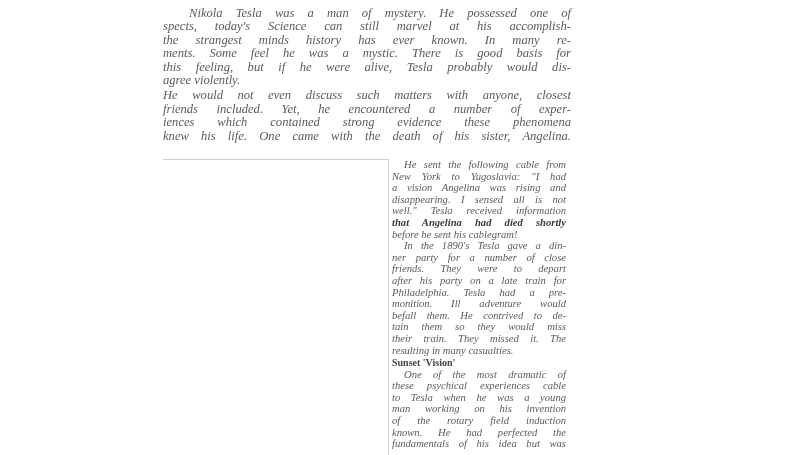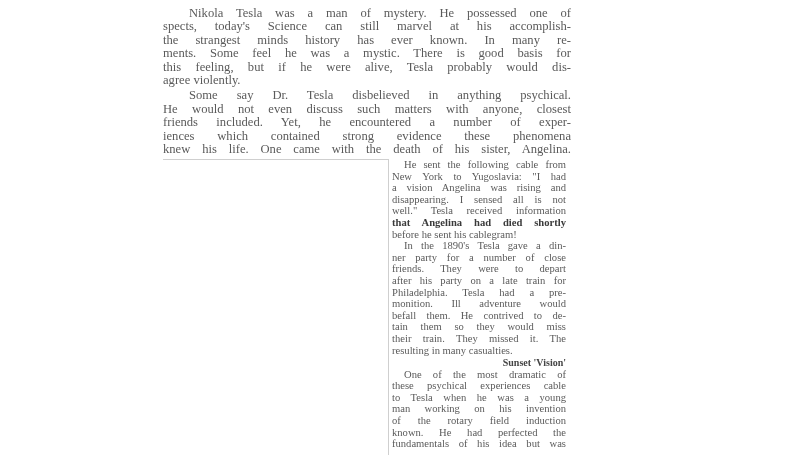--- a/index.html
+++ b/index.html
@@ -1,43 +1,42 @@
 <!DOCTYPE html>
 <html><head>
 <meta charset="utf-8">
 <style>
   html, body { margin: 0; padding: 0; background: #ffffff; }
   body { width: 800px; height: 455px; overflow: hidden; position: relative;
          font-family: "Liberation Serif", "DejaVu Serif", serif; color: #5a5a5a; }
   .block { position: absolute; font-size: 12.6px; line-height: 13.4px; text-align: justify; }
   .top { left: 163px; top: 7px; width: 408px; }
   .col { left: 392px; top: 159px; width: 174px; font-size: 10.6px; line-height: 11.6px; }
-  .line { display: block; white-space: nowrap; text-align-last: justify; text-align: justify; }
+  .line { display: block; white-space: nowrap; text-align-last: justify; text-align: justify; font-style: italic; }
   .line.last { text-align-last: left; }
   .indent { padding-left: 26px; }
   .col .indent { padding-left: 12px; }
   .bold { font-weight: bold; color: #3a3a3a; }
   .hrule { position: absolute; left: 163px; top: 159px; width: 226px; height: 1px; background: #cfcfcf; }
   .vrule { position: absolute; left: 388px; top: 159px; width: 1px; height: 296px; background: #cfcfcf; }
-  .heading { display: block; text-align: right; font-weight: bold; font-size: 10px; color: #444; margin: 1px 0 0 0; }
+  .heading { display: block; text-align: left; font-weight: bold; font-size: 10px; color: #444; margin: 1px 0 0 0; }
 </style>
 </head>
 <body>
 
 <div class="block top">
   <div>
     <span class="line indent">Nikola Tesla was a man of mystery. He possessed one of</span>
     <span class="line">spects, today's Science can still marvel at his accomplish-</span>
     <span class="line">the strangest minds history has ever known. In many re-</span>
     <span class="line">ments. Some feel he was a mystic. There is good basis for</span>
     <span class="line">this feeling, but if he were alive, Tesla probably would dis-</span>
     <span class="line last">agree violently.</span>
   </div>
   <div style="margin-top:2px">
-    <span class="line indent">Some say Dr. Tesla disbelieved in anything psychical.</span>
     <span class="line">He would not even discuss such matters with anyone, closest</span>
     <span class="line">friends included. Yet, he encountered a number of exper-</span>
     <span class="line">iences which contained strong evidence these phenomena</span>
     <span class="line">knew his life. One came with the death of his sister, Angelina.</span>
   </div>
 </div>
 
 <div class="hrule"></div>
 <div class="vrule"></div>
 

